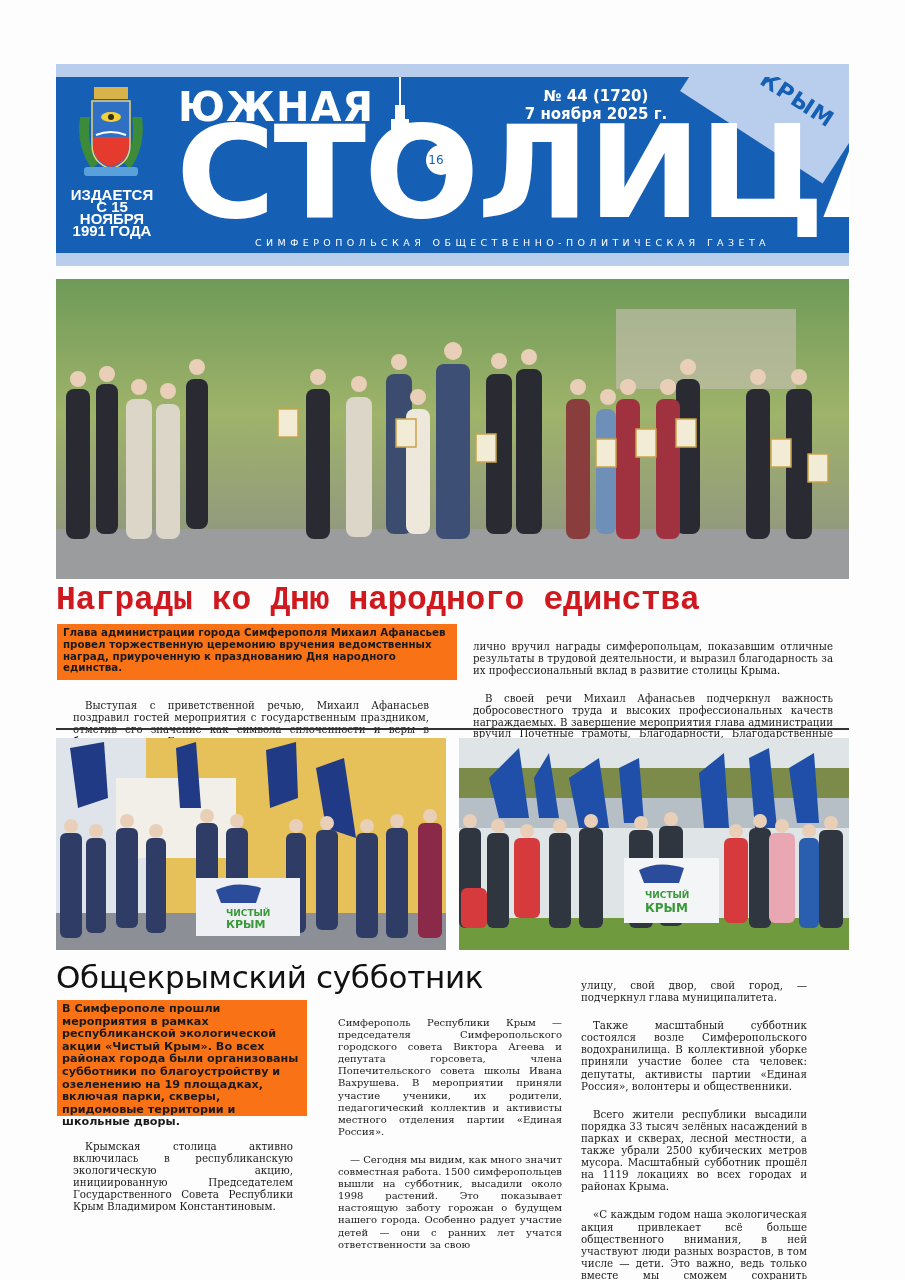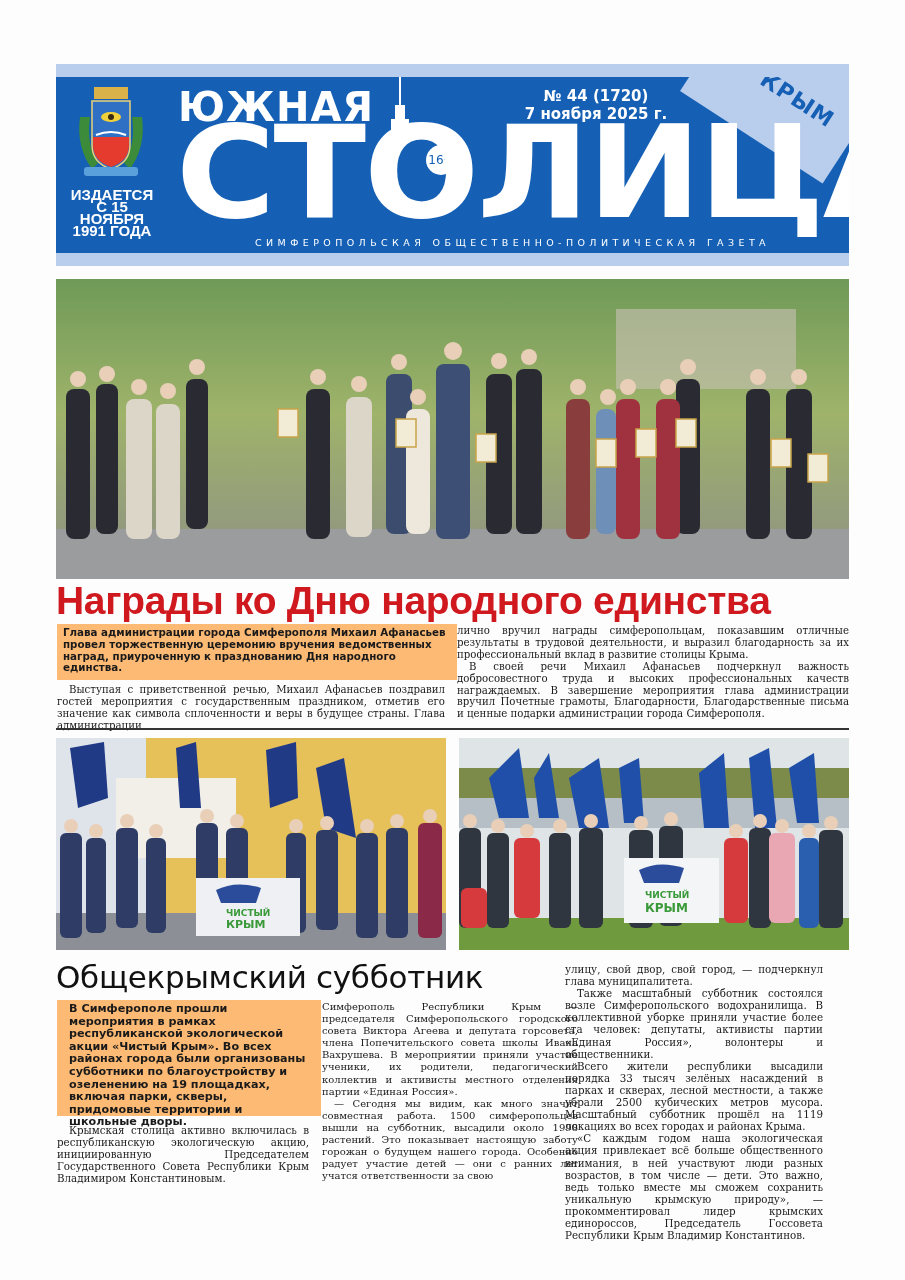--- a/index.html
+++ b/index.html
@@ -18,29 +18,29 @@
   .t-big { position:absolute; left:120px; top:26px; color:#fff; font-family:"DejaVu Sans", sans-serif; font-weight:bold; font-size:128px; line-height:140px; letter-spacing:-2px; transform:scaleX(1.06); transform-origin:left; }
   .tower { position:absolute; left:326px; top:0px; width:36px; height:160px; }
   .issue { position:absolute; left:460px; top:10px; width:160px; text-align:center; color:#fff; font-family:"DejaVu Sans", sans-serif; font-weight:bold; font-size:15px; line-height:18px; }
   .subtitle { position:absolute; left:14px; top:160px; width:700px; text-align:right; color:#fff; font-family:"DejaVu Sans", sans-serif; font-size:9.5px; letter-spacing:4.4px; }
 
   
   .photo { overflow:hidden; }
   .photo svg { display:block; }
 
   
-  .h-red { left:56px; top:580px; width:800px; color:#d0191f; font-family:Liberation Sans, sans-serif; font-weight:bold; font-size:39px; line-height:42px; letter-spacing:-0.3px; }
+  .h-red { left:56px; top:580px; width:800px; color:#d0191f; font-family:Liberation Mono, monospace; font-weight:bold; font-size:33px; line-height:42px; letter-spacing:-0.3px; }
   .h-black { left:56px; top:958px; width:540px; color:#111; font-family:"DejaVu Sans", sans-serif; font-weight:normal; font-size:31px; line-height:38px; letter-spacing:-0.3px; }
 
-  .lead { background:#fdba74; font-family:"DejaVu Sans", sans-serif; font-weight:bold; color:#1a1a1a; }
+  .lead { background:#f97316; font-family:"DejaVu Sans", sans-serif; font-weight:bold; color:#1a1a1a; }
   .lead1 { left:57px; top:624px; width:388px; height:50px; padding:3px 6px; font-size:10.3px; line-height:11.8px; }
-  .lead2 { left:57px; top:1000px; width:240px; height:110px; padding:3px 12px; font-size:11.2px; line-height:12.6px; }
+  .lead2 { left:57px; top:1000px; width:240px; height:110px; padding:3px 5px; font-size:11.2px; line-height:12.6px; }
 
   .body { font-family:"DejaVu Serif", serif; font-size:10.2px; line-height:11.9px; text-align:justify; color:#1a1a1a; }
-  .body p { margin:0; text-indent:12px; }
+  .body p { margin:16px; text-indent:12px; }
   .body p.noind { text-indent:0; }
 
   .col1a { left:57px; top:684px; width:388px; }
   .col1b { left:457px; top:625px; width:392px; }
   .rule { height:1.6px; background:#333; }
 
   .c1 { left:57px; top:1124px; width:252px; font-size:10.3px; line-height:12.1px; }
   .c2 { left:322px; top:1001px; width:256px; font-size:10px; line-height:12.1px; }
   .c3 { left:565px; top:963px; width:258px; font-size:10.3px; line-height:12.1px; }
 </style>

